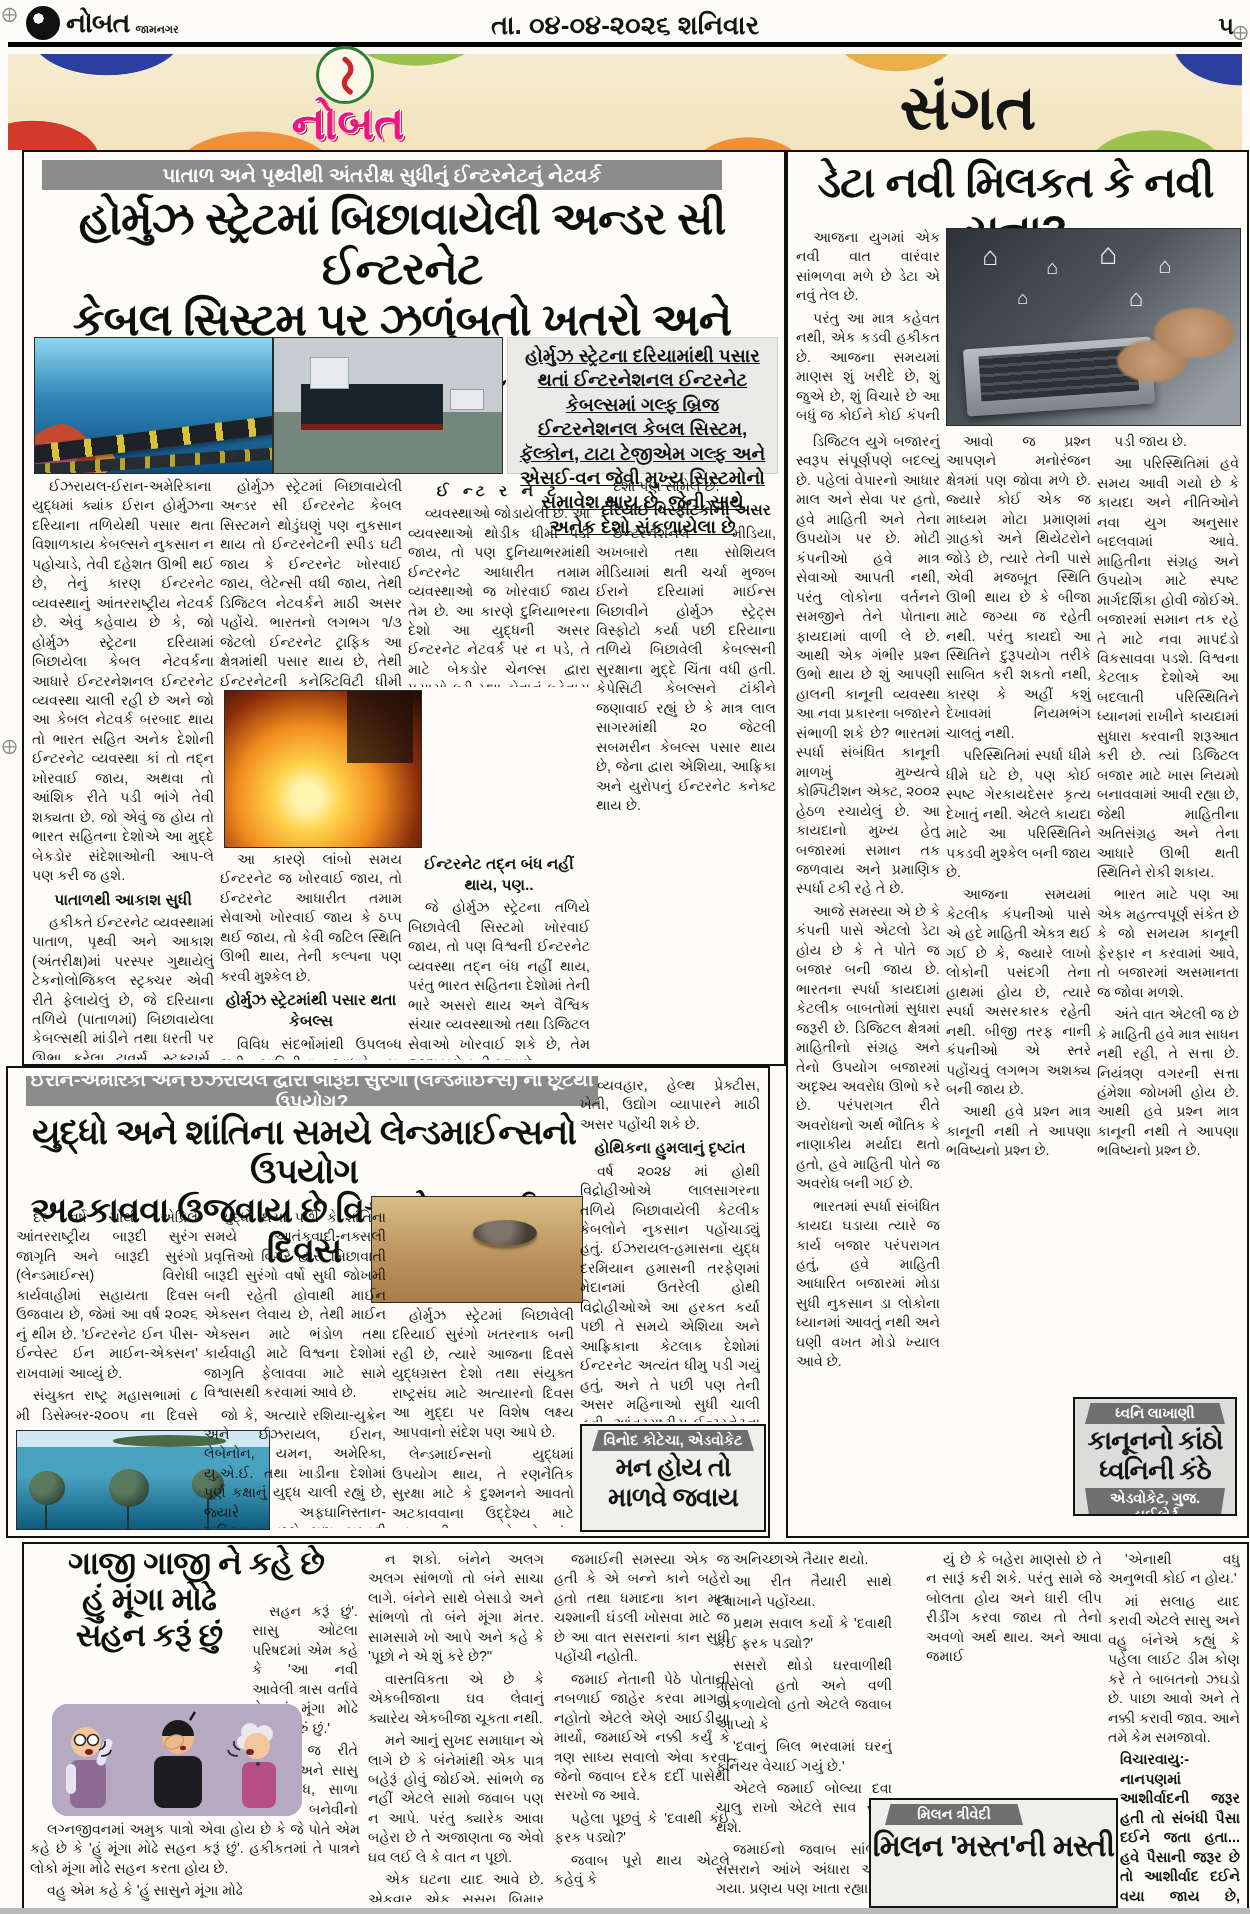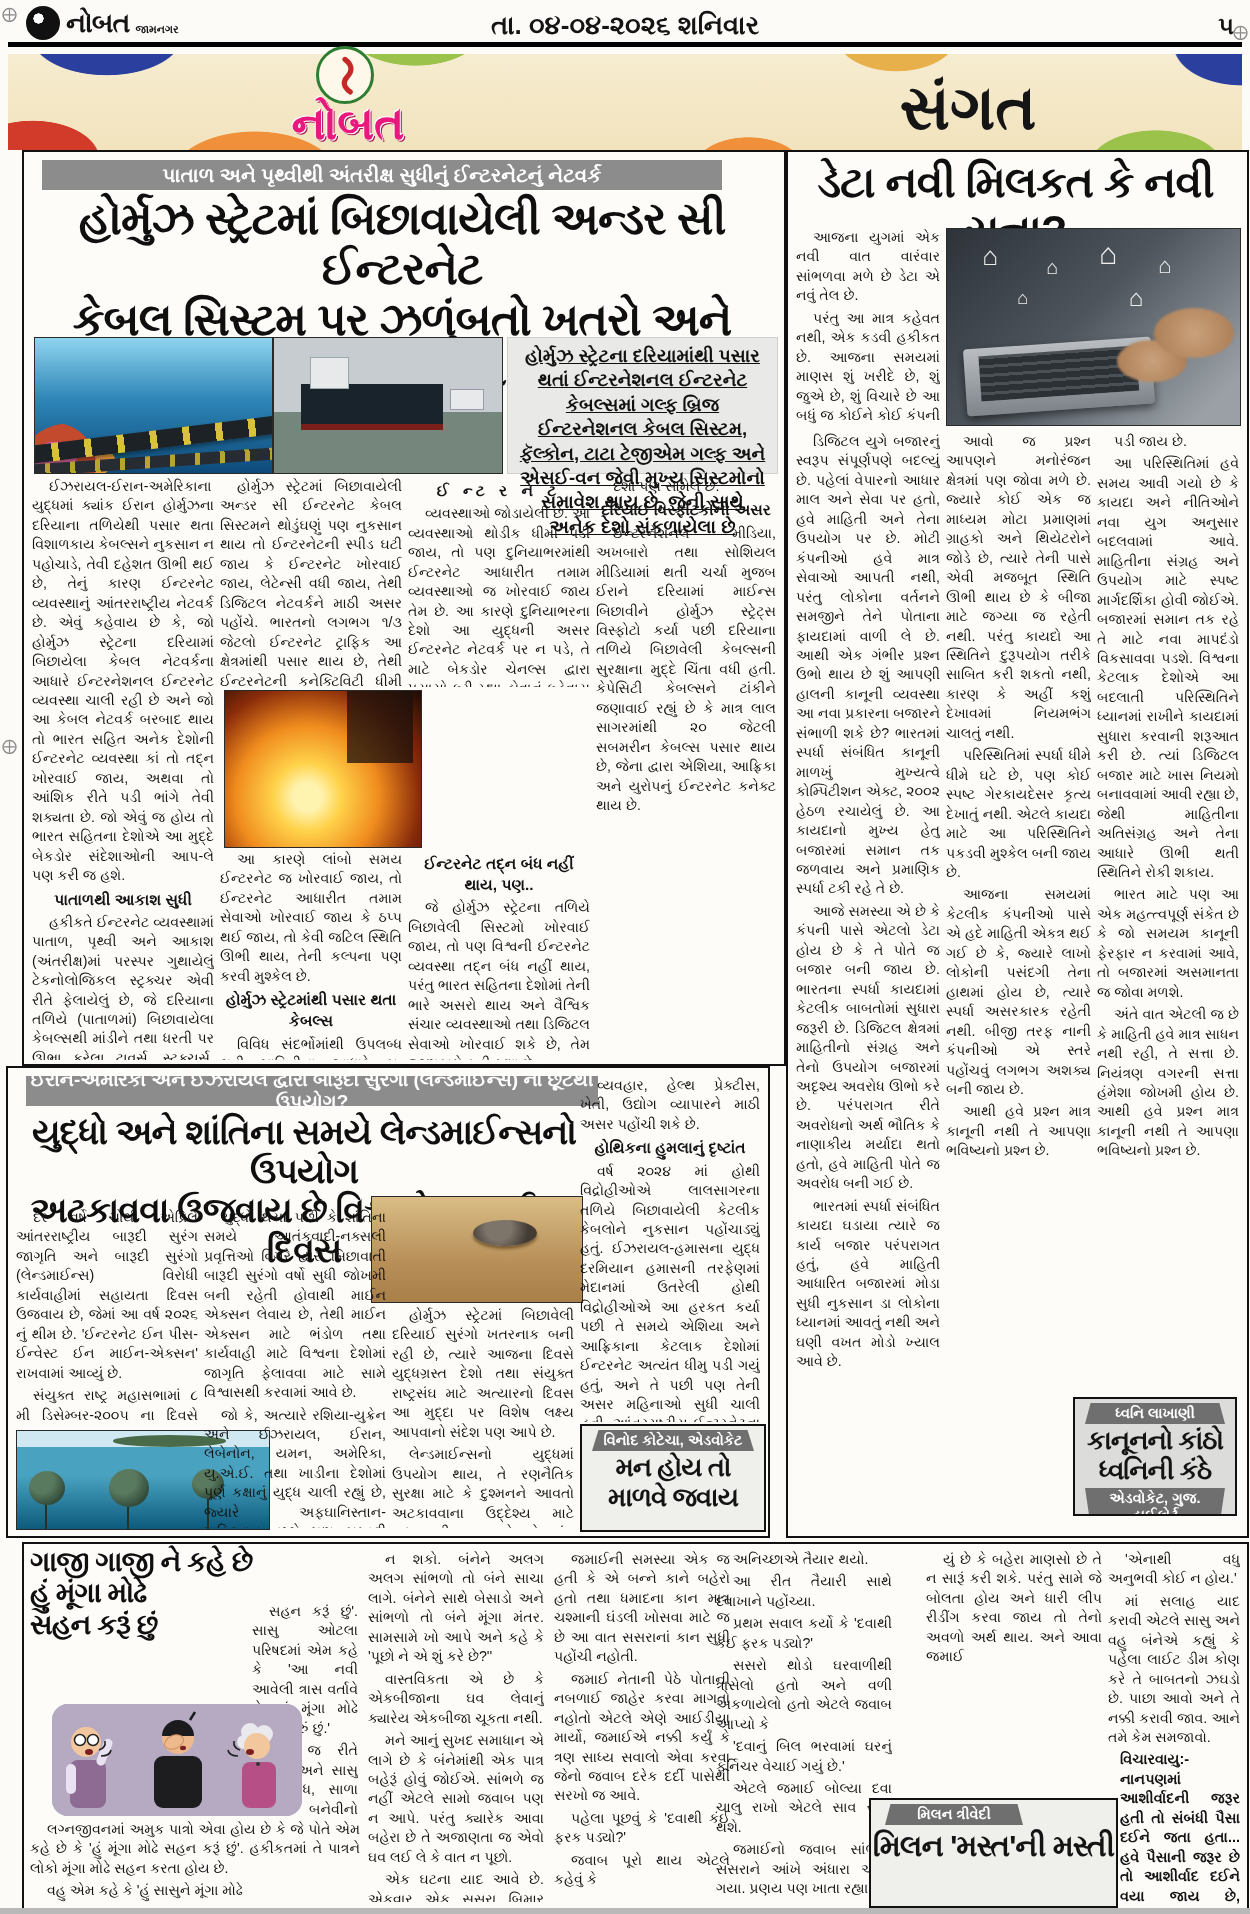--- a/index.html
+++ b/index.html
@@ -240,30 +240,30 @@
         <p class="para">આજના સમયમાં કેટલીક કંપનીઓ પાસે એ હદે માહિતી એકત્ર થઈ ગઈ છે કે, જ્યારે લાખો લોકોની પસંદગી તેના હાથમાં હોય છે, ત્યારે સ્પર્ધા અસરકારક રહેતી નથી. બીજી તરફ નાની કંપનીઓ એ સ્તરે પહોંચવું લગભગ અશક્ય બની જાય છે.</p>
         <p class="para">આથી હવે પ્રશ્ન માત્ર કાનૂની નથી તે આપણા ભવિષ્યનો પ્રશ્ન છે.</p>
       </div>
     <div class="col" style="left:309px;top:280px;width:142px;height:958px;">
         <p class="para">પડી જાય છે.</p>
         <p class="para">આ પરિસ્થિતિમાં હવે સમય આવી ગયો છે કે કાયદા અને નીતિઓને નવા યુગ અનુસાર બદલવામાં આવે. માહિતીના સંગ્રહ અને ઉપયોગ માટે સ્પષ્ટ માર્ગદર્શિકા હોવી જોઈએ. બજારમાં સમાન તક રહે તે માટે નવા માપદંડો વિકસાવવા પડશે. વિશ્વના કેટલાક દેશોએ આ બદલાતી પરિસ્થિતિને ધ્યાનમાં રાખીને કાયદામાં સુધારા કરવાની શરૂઆત કરી છે. ત્યાં ડિજિટલ બજાર માટે ખાસ નિયમો બનાવવામાં આવી રહ્યા છે, જેથી માહિતીના અતિસંગ્રહ અને તેના આધારે ઊભી થતી સ્થિતિને રોકી શકાય.</p>
         <p class="para">ભારત માટે પણ આ એક મહત્ત્વપૂર્ણ સંકેત છે કે જો સમયમ કાનૂની ફેરફાર ન કરવામાં આવે, તો બજારમાં અસમાનતા જ જોવા મળશે.</p>
         <p class="para">અંતે વાત એટલી જ છે કે માહિતી હવે માત્ર સાધન નથી રહી, તે સત્તા છે. નિયંત્રણ વગરની સત્તા હંમેશા જોખમી હોય છે. આથી હવે પ્રશ્ન માત્ર કાનૂની નથી તે આપણા ભવિષ્યનો પ્રશ્ન છે.</p>
       </div>
 
-    <div class="bybox" style="left:285px;top:1245px;width:160px;height:115px;background:#dcdcda;">
+    <div class="bybox" style="left:285px;top:1245px;width:160px;height:115px;background:#dcdcda;font-family:Liberation Serif, serif;">
       <div class="rib">ધ્વનિ લાખાણી</div>
       <div class="big">કાનૂનનો કાંઠો</div>
       <div class="big">ધ્વનિની કંઠે</div>
       <div class="rib2">એડવોકેટ, ગુજ. હાઈકોર્ટ</div>
     </div>
   </div>
 
   <div class="artbox" style="left:22px;top:1542px;width:1223px;height:366px;">
-    <div class="headline" style="left:6px;top:2px;width:332px;font-size:28px;text-align:left;">
+    <div class="headline" style="left:6px;top:2px;width:332px;font-size:32px;text-align:center;">
       <div>ગાજી ગાજી ને કહે છે</div>
       <div style="width:238px;">હું મૂંગા મોઢે</div>
       <div style="width:238px;">સહન કરૂં છું</div>
     </div>
 
     <div class="col" style="left:228px;top:58px;width:106px;height:214px;">
         <p class="para">સહન કરૂં છું'. સાસુ ઓટલા પરિષદમાં એમ કહે કે 'આ નવી આવેલી ત્રાસ વર્તાવે છે. હું મૂંગા મોઢે સહન કરું છું.'</p>
         <p class="para">તેવી જ રીતે જમાઈ અને સાસુ નો સંબંધ, સાળા અને બનેવીનો સંબંધ, નણંદ અને ભાભીનો સબંધ... સાલુ કોણ કોને સહન કરે અને કોણ કોના પર ત્રાસ વર્તાવે છે, આજીવન તમે સમજી</p>
       </div>
 

